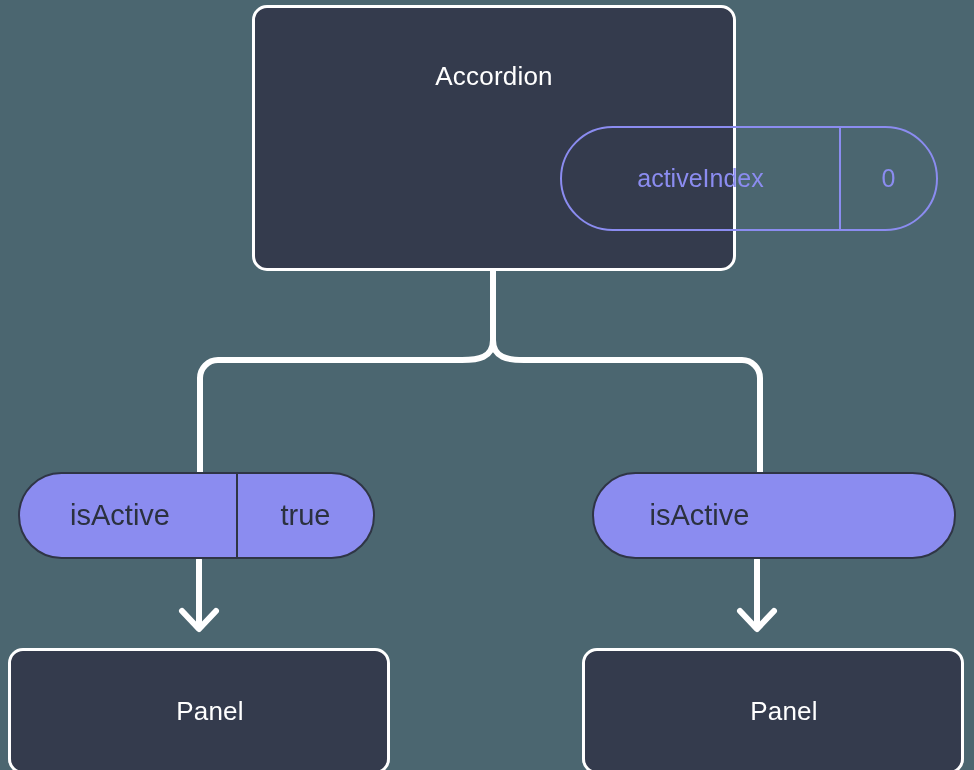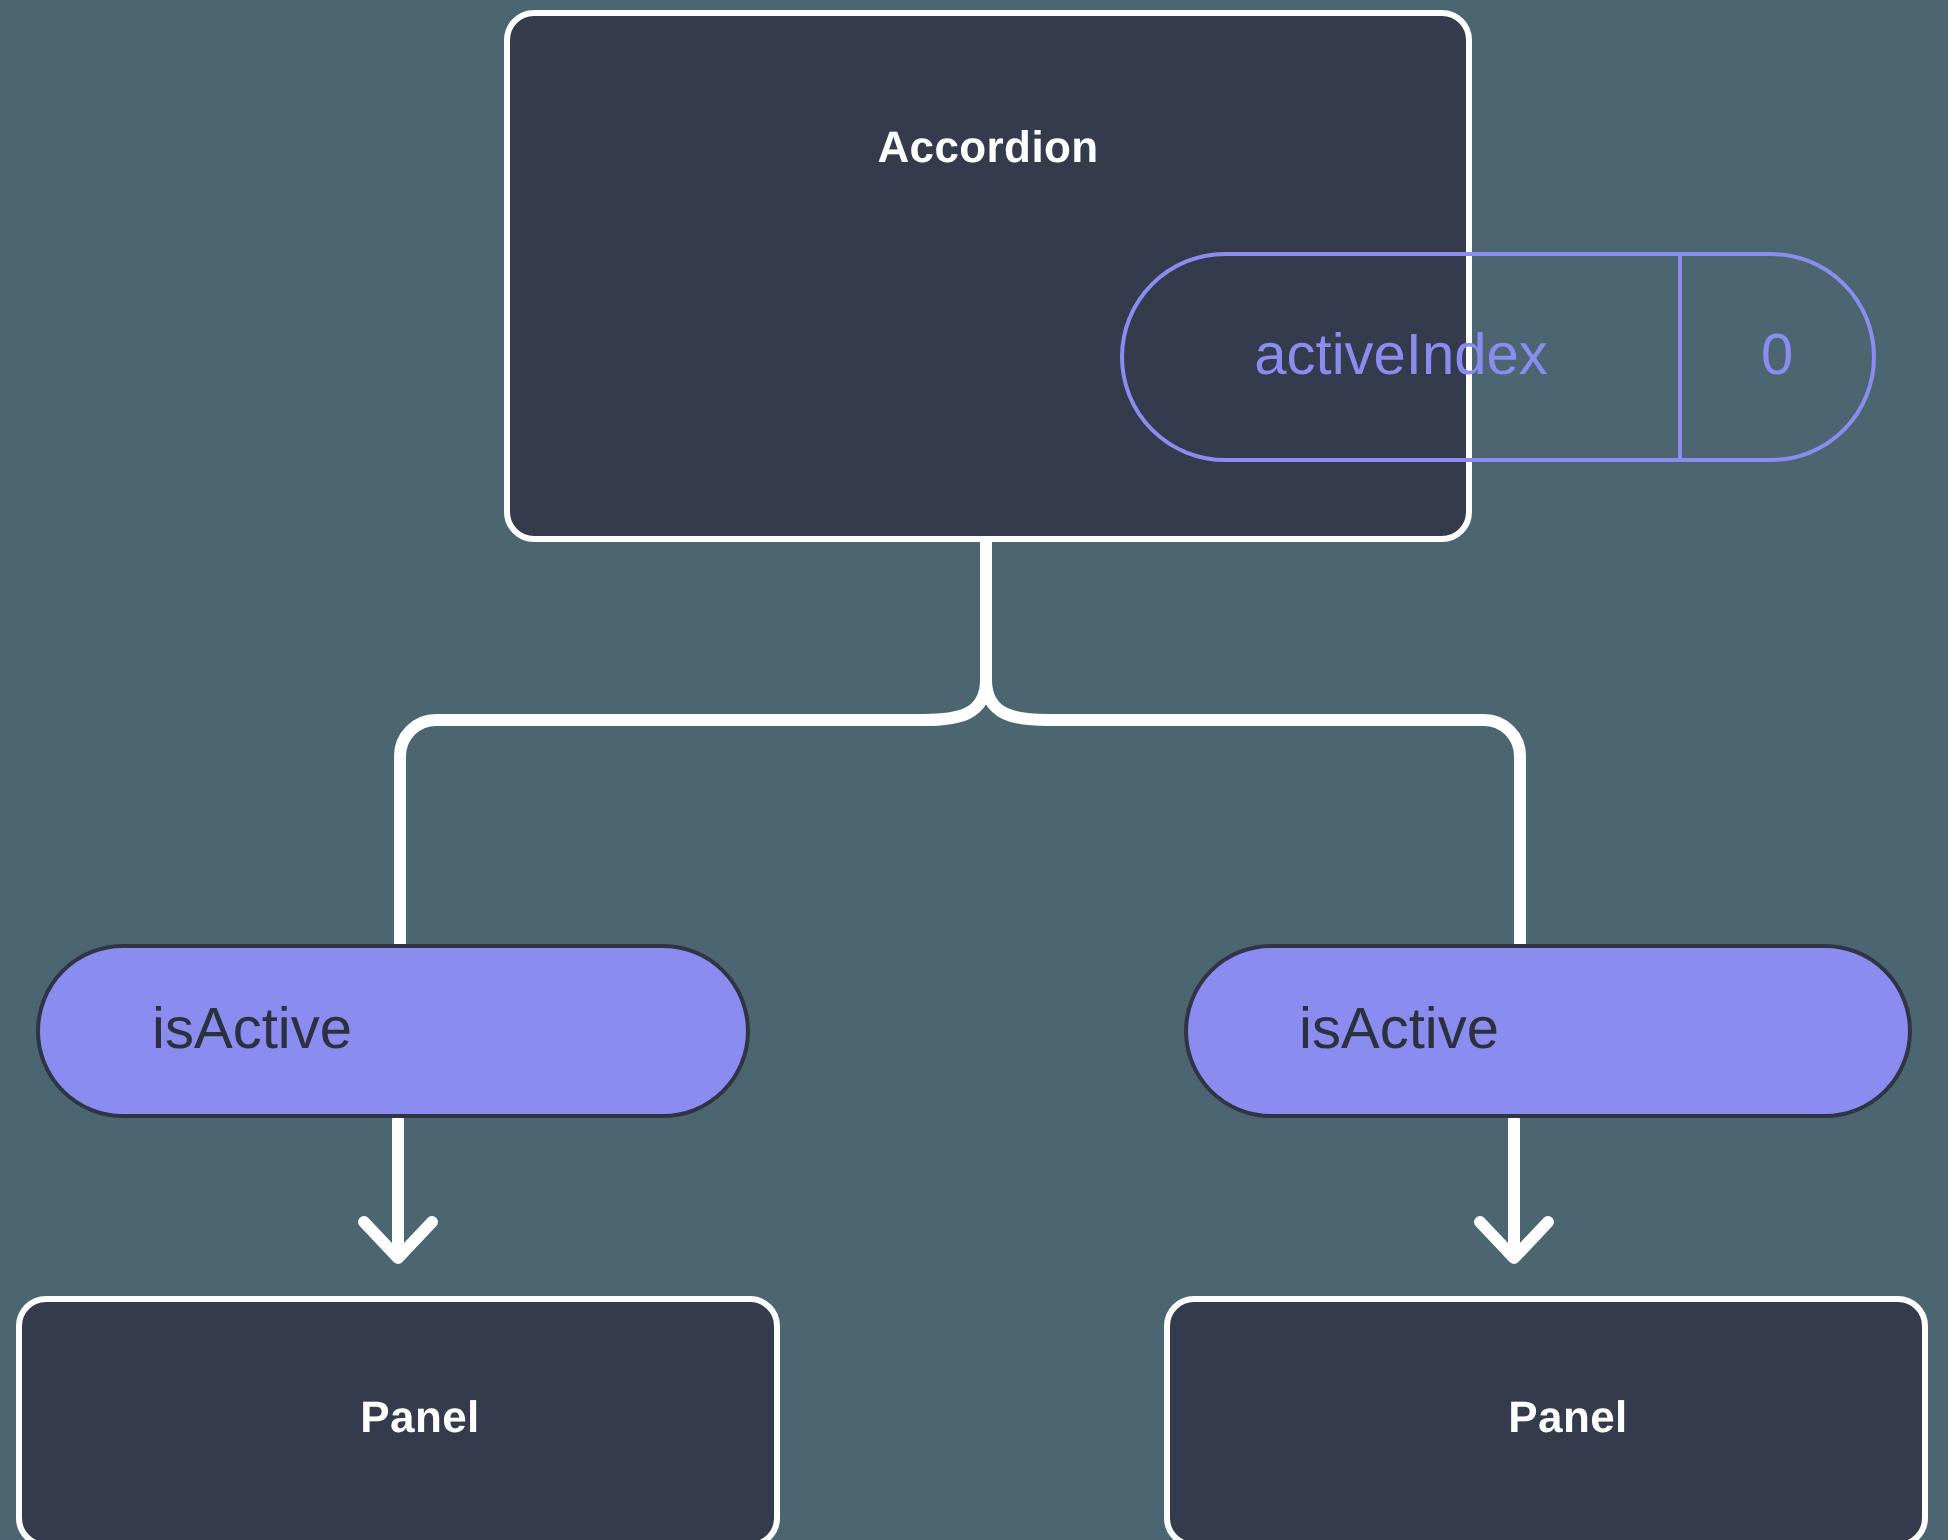--- a/index.html
+++ b/index.html
@@ -36,22 +36,22 @@
     background: #343b4d;
     border: 3px solid #ffffff;
     border-radius: 15px;
   }
   .card-title {
     position: absolute;
     left: 0;
     width: 100%;
     text-align: center;
     color: #ffffff;
-    font-size: 22px;
-    font-weight: 700;
+    font-size: 26px;
+    font-weight: 400;
     letter-spacing: 0.2px;
     line-height: 1;
   }
 
   #card-accordion {
     left: 252px;
     top: 5px;
     width: 484px;
     height: 266px;
   }
@@ -91,21 +91,21 @@
   }
 
   
   .pill.outline {
     border: 2px solid #8b8cf0;
     background: transparent;
   }
   .pill.outline .pill-key,
   .pill.outline .pill-val {
     color: #8b8cf0;
-    font-size: 29px;
+    font-size: 25px;
     font-weight: 400;
   }
   .pill.outline .pill-val {
     border-left: 2px solid #8b8cf0;
   }
 
   
   .pill.filled {
     border: 2px solid #2f3545;
     background: #8b8cf0;
@@ -177,20 +177,21 @@
     <div class="card-title">Accordion</div>
 
     <div class="pill outline" id="pill-activeindex">
       <span class="pill-key">activeIndex</span>
       <span class="pill-val">0</span>
     </div>
   </div>
 
   <div class="pill filled" id="pill-isactive-left">
     <span class="pill-key">isActive</span>
+    <span class="pill-val">true</span>
   </div>
 
   <div class="pill filled" id="pill-isactive-right">
     <span class="pill-key">isActive</span>
   </div>
 
   <div class="card" id="panel-left">
     <div class="card-title">Panel</div>
   </div>
 

